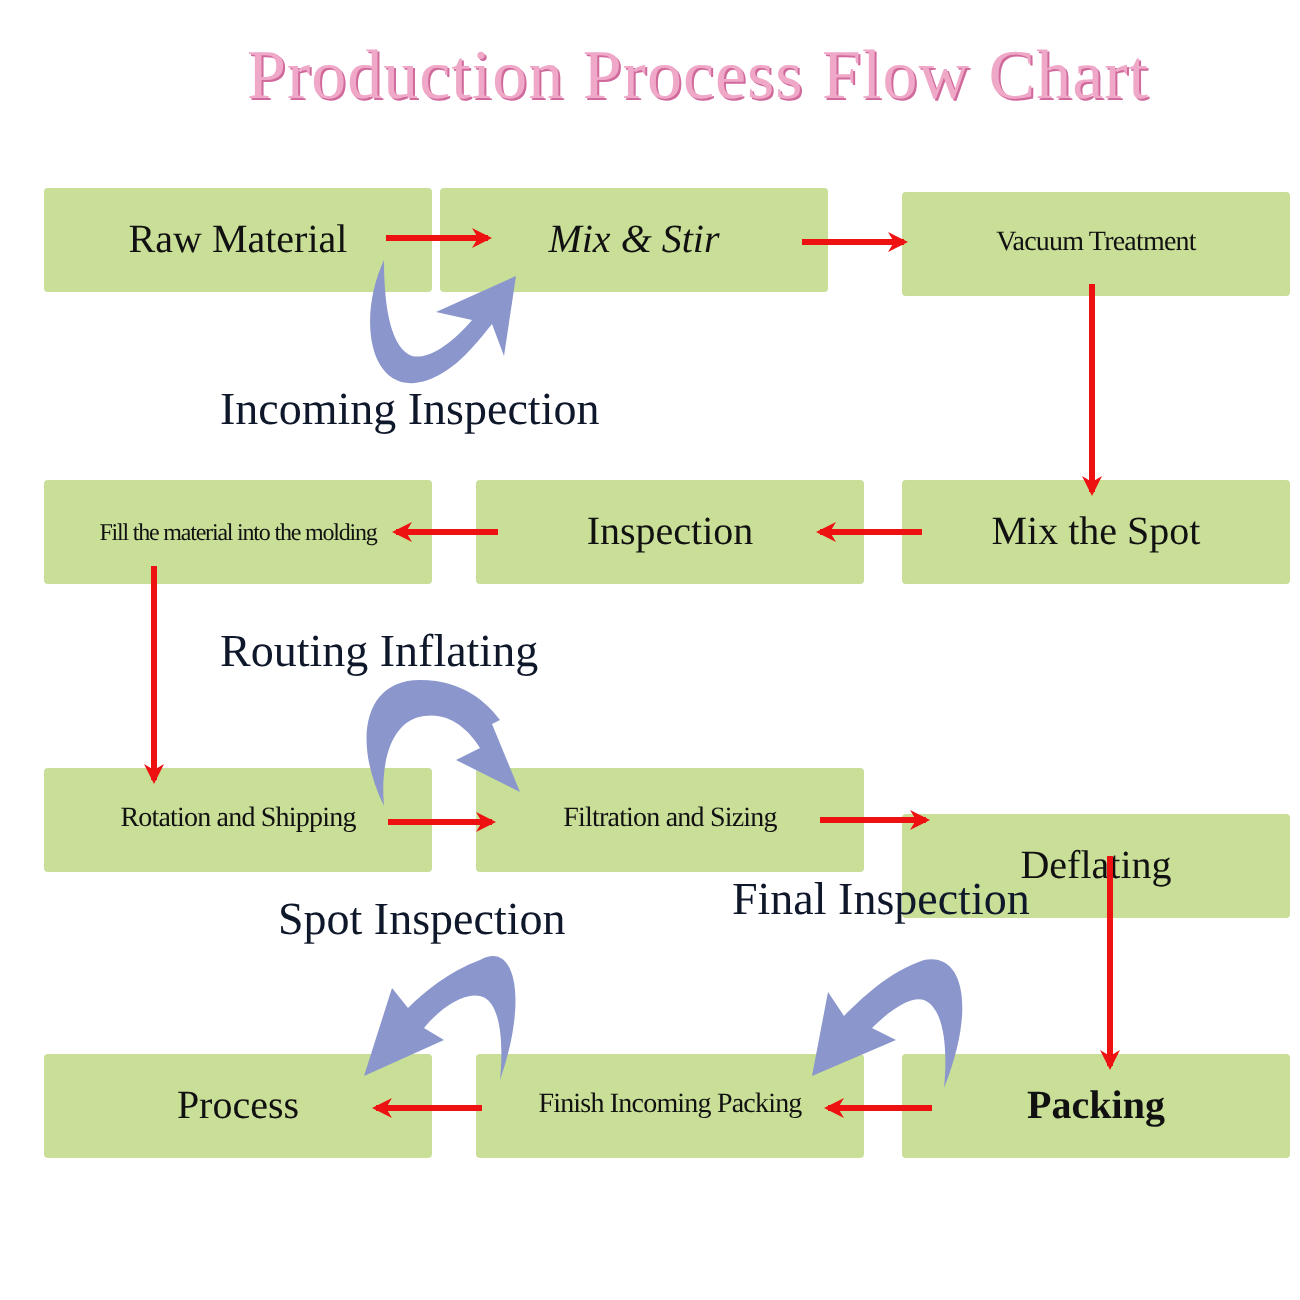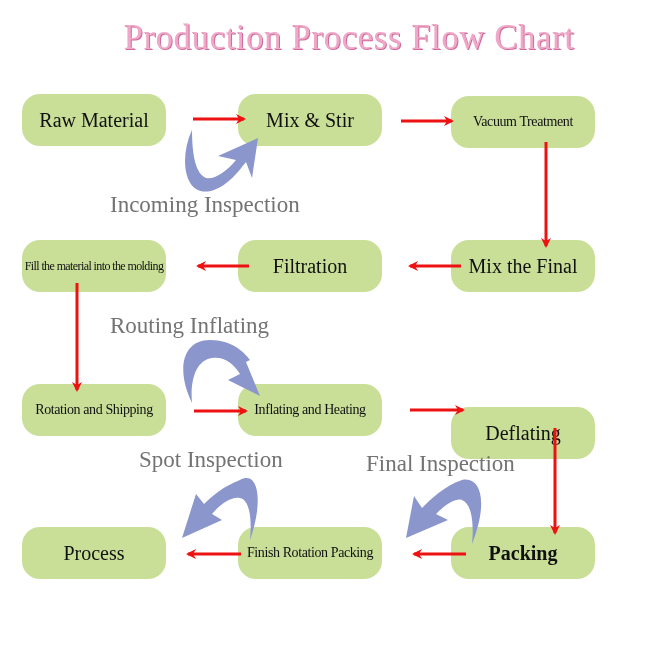--- a/index.html
+++ b/index.html
@@ -1,50 +1,50 @@
 <!DOCTYPE html>
 <html><head>
 <meta charset="utf-8">
 <style>
   html, body { margin:0; padding:0; background:#ffffff; }
   body { width:650px; height:650px; position:relative; overflow:hidden; font-family:"Liberation Serif", serif; }
   .title { position:absolute; left:0; top:18px; width:650px; text-align:center; font-size:35px; color:#f0a8c8;
            letter-spacing:0.5px; text-shadow: 1px 1px 0 #d06a9c; padding-left: 24px; }
-  .box { position:absolute; width:144px; height:52px; background:#c9df98; border-radius:18px;
+  .box { position:absolute; width:194px; height:52px; background:#c9df98; border-radius:2px;
          display:flex; align-items:center; justify-content:center; color:#111; font-size:20px; white-space:nowrap; }
   .box.small { font-size:12px; letter-spacing:-0.6px; transform-origin:center; }
   .box.med { font-size:14px; letter-spacing:-0.4px; }
-  .insp { position:absolute; color:#737373; font-size:23px; white-space:nowrap; }
+  .insp { position:absolute; color:#0f172a; font-size:23px; white-space:nowrap; }
   svg.overlay { position:absolute; left:0; top:0; }
 </style>
 </head>
 <body>
 
 <div class="title">Production Process  Flow Chart</div>
 
 <div class="box" style="left:22px;top:94px;">Raw Material</div>
-<div class="box" style="left:238px;top:94px;">Mix &amp; Stir</div>
+<div class="box" style="left:220px;top:94px;font-style:italic;">Mix &amp; Stir</div>
 <div class="box med" style="left:451px;top:96px;">Vacuum Treatment</div>
 
 <div class="box small" style="left:22px;top:240px;">Fill the material into the molding</div>
-<div class="box" style="left:238px;top:240px;">Filtration</div>
-<div class="box" style="left:451px;top:240px;">Mix the Final</div>
+<div class="box" style="left:238px;top:240px;">Inspection</div>
+<div class="box" style="left:451px;top:240px;">Mix the Spot</div>
 
 <div class="box med" style="left:22px;top:384px;">Rotation and Shipping</div>
-<div class="box med" style="left:238px;top:384px;">Inflating and Heating</div>
+<div class="box med" style="left:238px;top:384px;">Filtration and Sizing</div>
 <div class="box" style="left:451px;top:384px;margin-top:23px;">Deflating</div>
 
 <div class="box" style="left:22px;top:527px;">Process</div>
-<div class="box med" style="left:238px;top:527px;">Finish Rotation Packing</div>
+<div class="box med" style="left:238px;top:527px;">Finish Incoming Packing</div>
 <div class="box" style="left:451px;top:527px;font-weight:bold;">Packing</div>
 
 <div class="insp" style="left:110px;top:192px;">Incoming Inspection</div>
 <div class="insp" style="left:110px;top:313px;">Routing Inflating</div>
 <div class="insp" style="left:139px;top:447px;">Spot Inspection</div>
-<div class="insp" style="left:366px;top:451px;">Final  Inspection</div>
+<div class="insp" style="left:366px;top:437px;">Final  Inspection</div>
 
 <svg class="overlay" width="650" height="650" viewBox="0 0 650 650">
   <defs>
     <marker id="rh" markerWidth="10" markerHeight="10" refX="8" refY="5" orient="auto" markerUnits="userSpaceOnUse">
       <path d="M0,0 L10,5 L0,10 L3,5 Z" fill="#ee1111"></path>
     </marker>
   </defs>
   <g stroke="#ee1111" stroke-width="3" fill="none">
     <line x1="193" y1="119" x2="244" y2="119" marker-end="url(#rh)"></line>
     <line x1="401" y1="121" x2="452" y2="121" marker-end="url(#rh)"></line>

